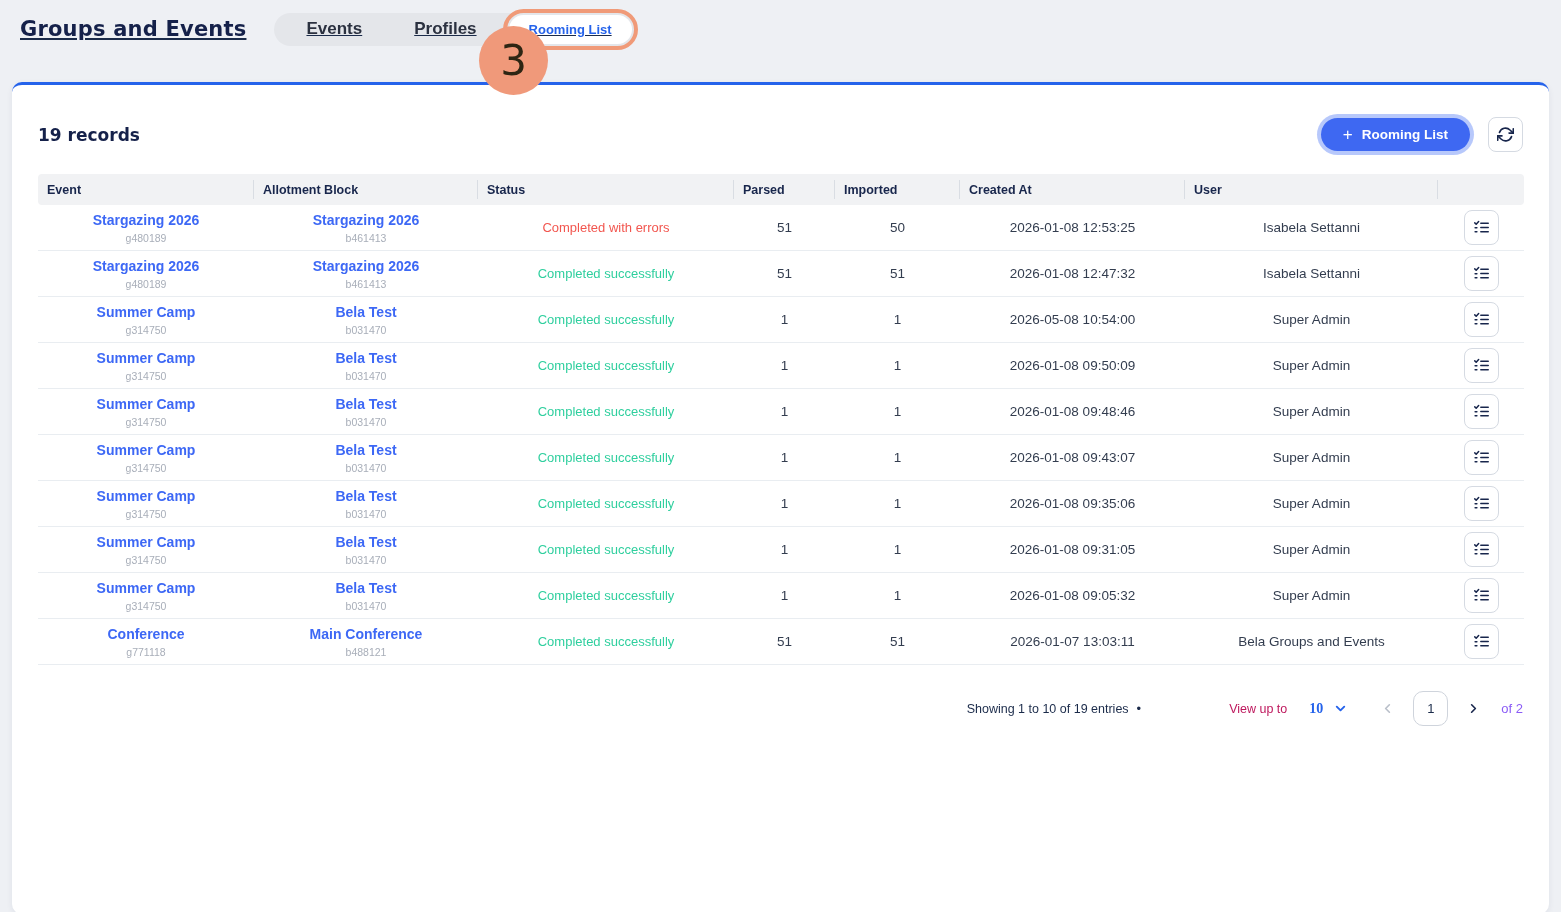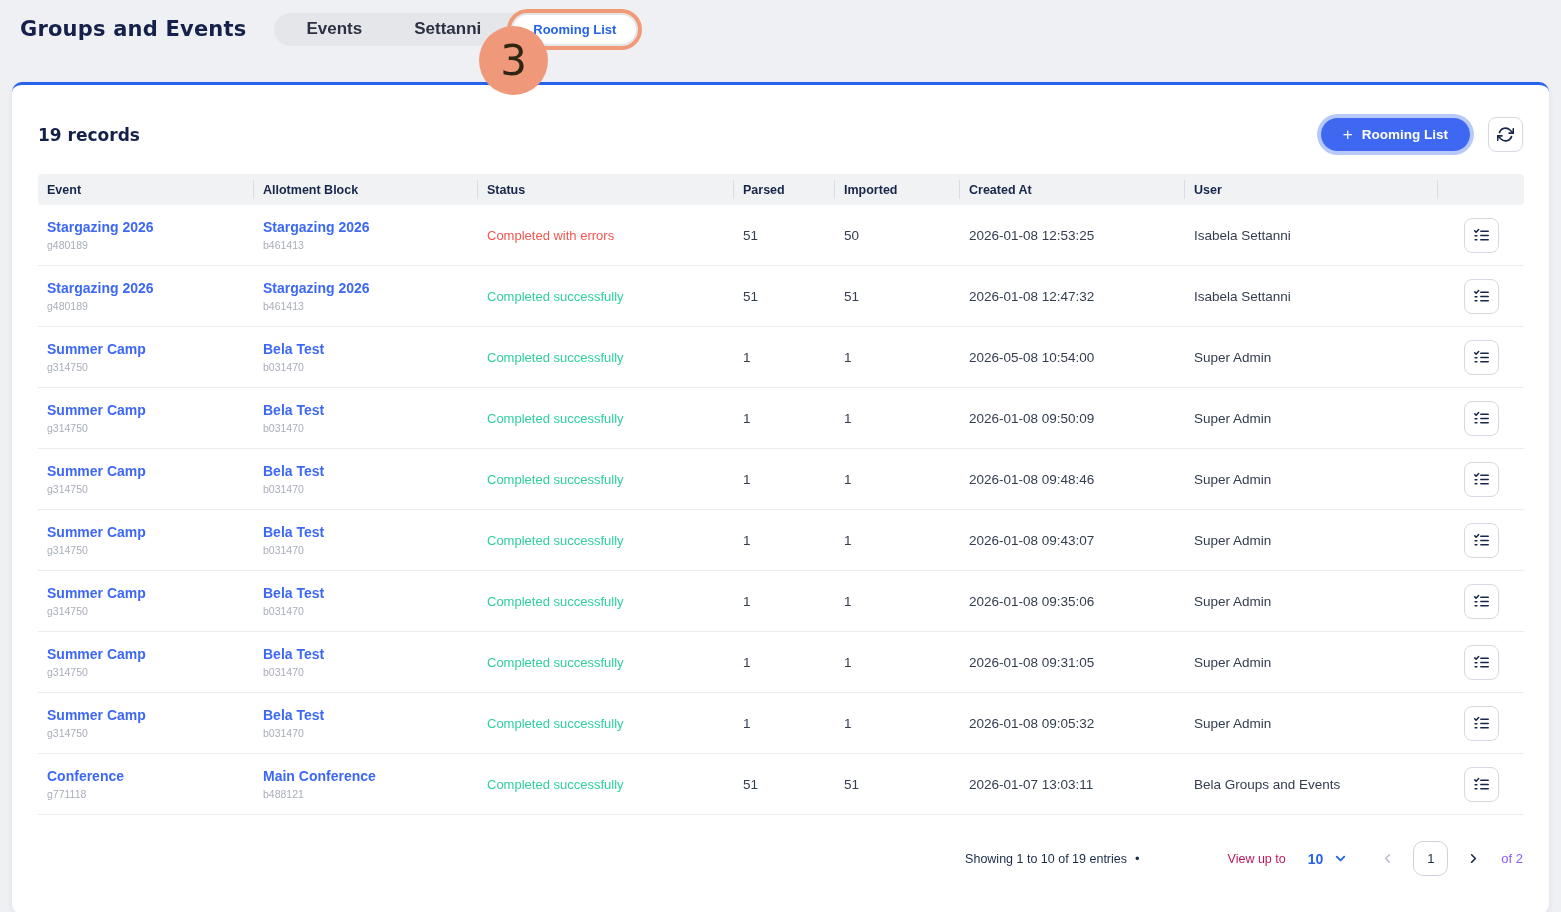--- a/index.html
+++ b/index.html
@@ -6,21 +6,21 @@
   html,body { width:1561px; height:912px; }
   body {
     background:#eef0f4;
     font-family:"Liberation Sans", sans-serif;
     color:#1b2b4a;
     position:relative;
     overflow:hidden;
   }
 
   
-  .topbar { display:flex; align-items:center; padding:12px 20px 8px 20px; height:54px; }
+  .topbar { display:flex; align-items:center; padding:12px 20px 8px 20px; height:54px;text-decoration:underline; }
   .page-title { font-size:21px; font-weight:800; color:#15214a; letter-spacing:.2px; font-family:"DejaVu Sans", sans-serif; }
   .tabs { display:flex; align-items:center; background:#e4e6ea; border-radius:18px; height:33px; margin-left:28px; padding:0 6px; }
   .tab { font-size:17px; font-weight:600; color:#2b3140; padding:0 26px; cursor:pointer; white-space:nowrap; }
   .tab-ring { border:4px solid #f09a78; border-radius:22px; margin:-6px -8px -6px 0; background:transparent; padding:2px; z-index:3; }
   .tab-active { display:block; background:#ffffff; color:#2563eb; font-size:13px; font-weight:700; border-radius:15px; padding:7px 20px; white-space:nowrap; cursor:pointer; }
 
   
   .step-badge {
     position:absolute; left:479px; top:26px; width:69px; height:69px;
     background:#f0997a; border-radius:50%;
@@ -51,66 +51,67 @@
   .icon-btn {
     width:35px; height:35px; background:#ffffff; border:1px solid #d5dae2;
     border-radius:8px; display:flex; align-items:center; justify-content:center; cursor:pointer;
   }
 
   
   .table { margin-top:22px; width:1486px; }
   .tr, .thead {
     display:grid;
     grid-template-columns:216px 224px 256px 101px 125px 225px 253px 86px;
+    text-align:center;
   }
   .thead { background:#f1f2f4; border-radius:4px; height:31px; align-items:center; }
   .th {
     font-size:12.5px; font-weight:700; color:#18264c; padding:0 9px;
     height:19px; display:flex; align-items:center;
     border-right:1px solid #d9dde3;
   }
   .th:last-child { border-right:none; }
-  .tr { height:61px; align-items:center; border-bottom:1px solid #e9edf1; }
+  .tr { height:46px; align-items:center; border-bottom:1px solid #e9edf1; }
   .td { padding:0 9px; font-size:13.5px; color:#333d4f; }
   .td-stack { display:flex; flex-direction:column; gap:4px; justify-content:center; }
   .cell-link { color:#3d68f5; font-weight:600; font-size:14px; text-decoration:none; cursor:pointer; }
   .cell-code { color:#a8aeb9; font-size:10.5px; }
   .status { font-size:13px; }
   .status-success { color:#2fcf9e; }
   .status-error { color:#f2564f; }
   .td-actions { display:flex; justify-content:center; }
 
   
   .card-foot {
     display:flex; align-items:center; justify-content:flex-end;
     margin-top:26px; gap:0;
   }
   .showing { font-size:12.5px; color:#1b2b4a; }
   .showing-dot { margin-left:8px; font-size:13px; color:#1b2b4a; }
   .view-up-to { font-size:12.5px; color:#be185d; margin-left:88px;text-align:center; }
   .page-size { display:flex; align-items:center; gap:10px; margin-left:22px; cursor:pointer; }
-  .page-size-value { font-size:14px; font-weight:600; color:#2563eb; }
+  .page-size-value { font-size:14px; font-weight:600; color:#2563eb;font-family:Liberation Serif, serif; }
   .pager { display:flex; align-items:center; margin-left:28px; gap:8px; }
   .pager-btn { background:none; border:none; cursor:pointer; display:flex; align-items:center; padding:4px; }
   .page-box {
     width:35px; height:35px; border:1px solid #cfd4dc; border-radius:10px;
     display:flex; align-items:center; justify-content:center;
     font-size:13px; color:#1b2b4a; background:#fff; margin:0 6px;
   }
   .of-pages { font-size:13px; color:#8b5cf6; margin-left:8px; }
   svg { display:block; }
 </style>
 </head>
 <body>
 
 <div class="topbar">
   <div class="page-title">Groups and Events</div>
   <div class="tabs">
     <div class="tab">Events</div>
-    <div class="tab">Settanni</div>
+    <div class="tab">Profiles</div>
     <div class="tab-ring">
       <div class="tab-active">Rooming List</div>
     </div>
   </div>
 </div>
 
 <div class="step-badge">3</div>
 
 <div class="card">
 

